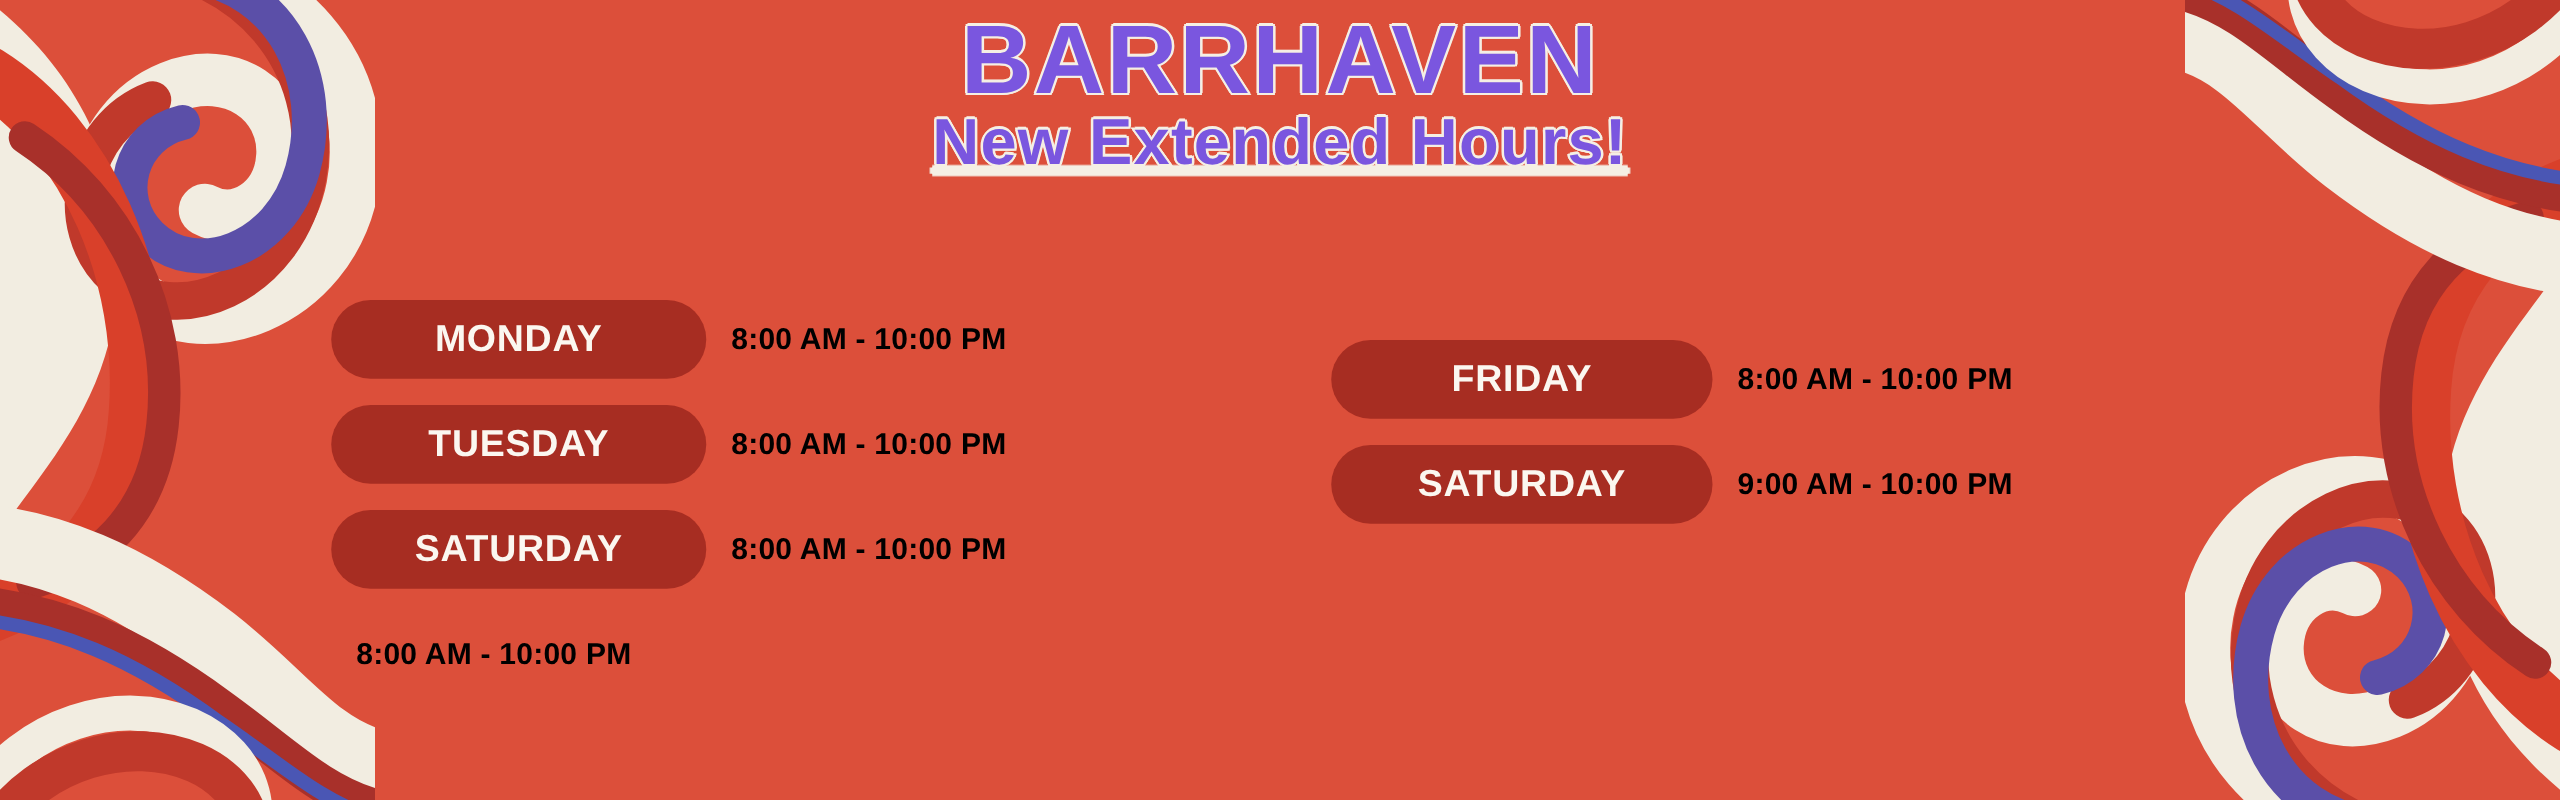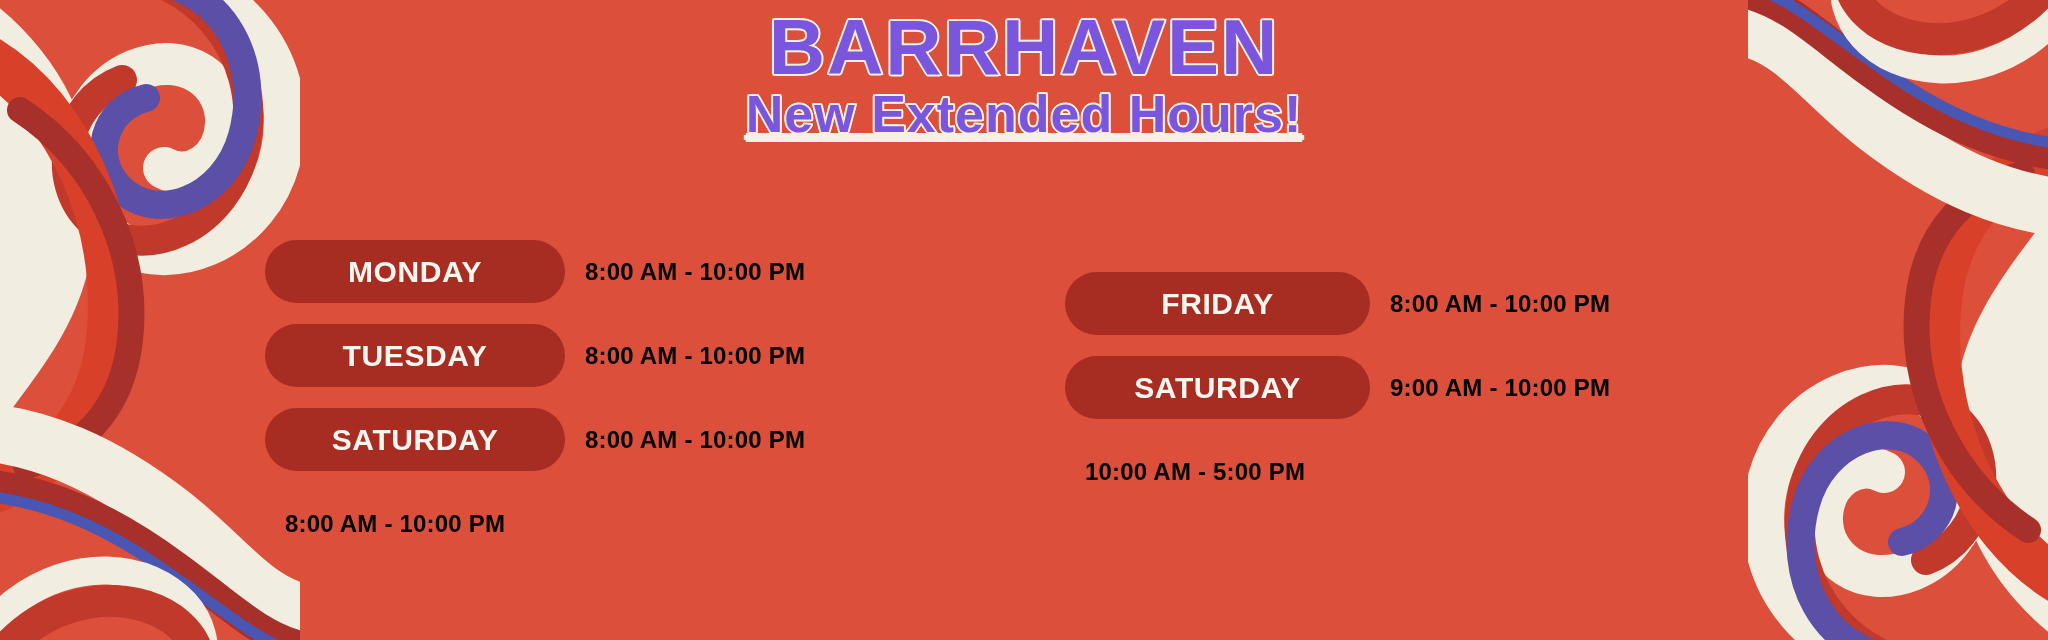--- a/index.html
+++ b/index.html
@@ -194,20 +194,19 @@
         <div class="pill">FRIDAY</div>
         <div class="time">8:00 AM - 10:00 PM</div>
       </div>
 
       <div class="row">
         <div class="pill">SATURDAY</div>
         <div class="time">9:00 AM - 10:00 PM</div>
       </div>
 
       <div class="row">
-        <div class="time">10:00 AM - 5:00 PM</div>
       </div>
 
     </div>
 
   </div>
 
 </div>
 
 </body></html>

